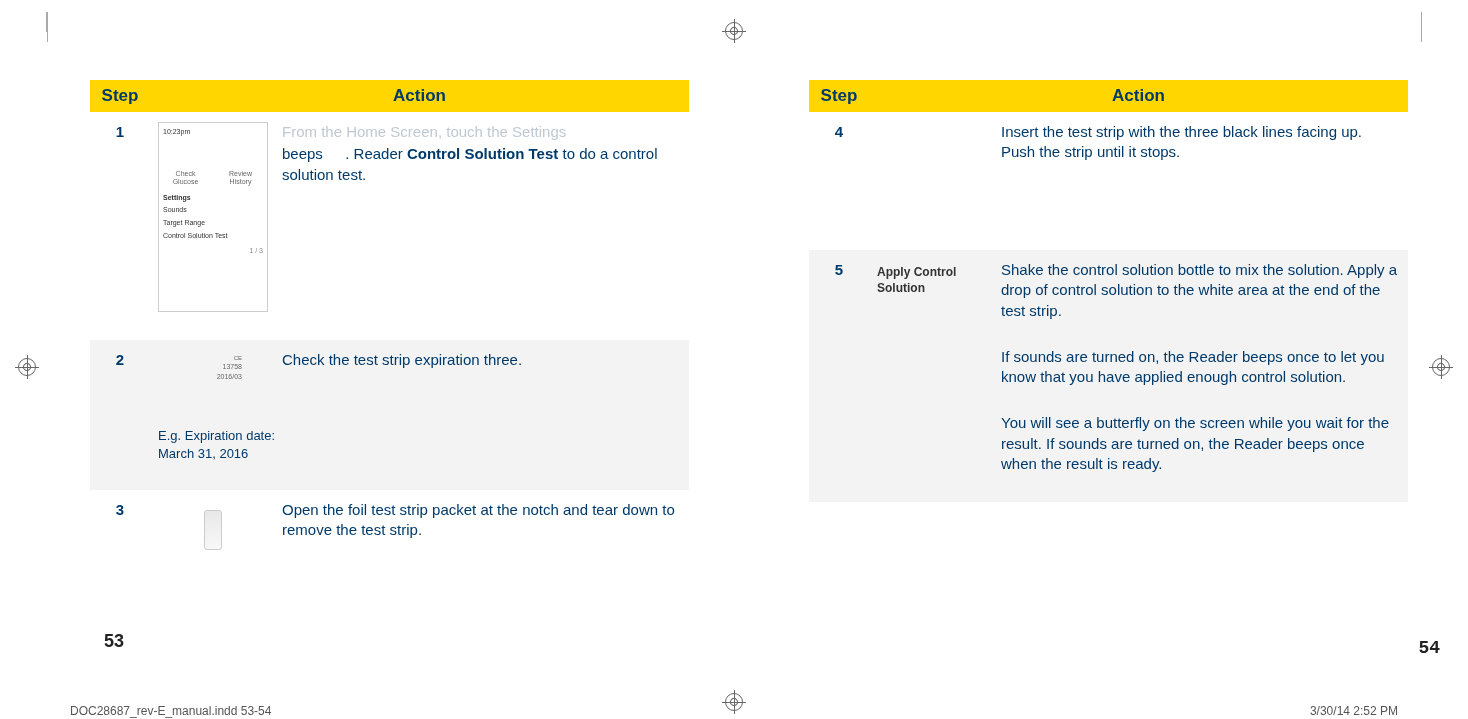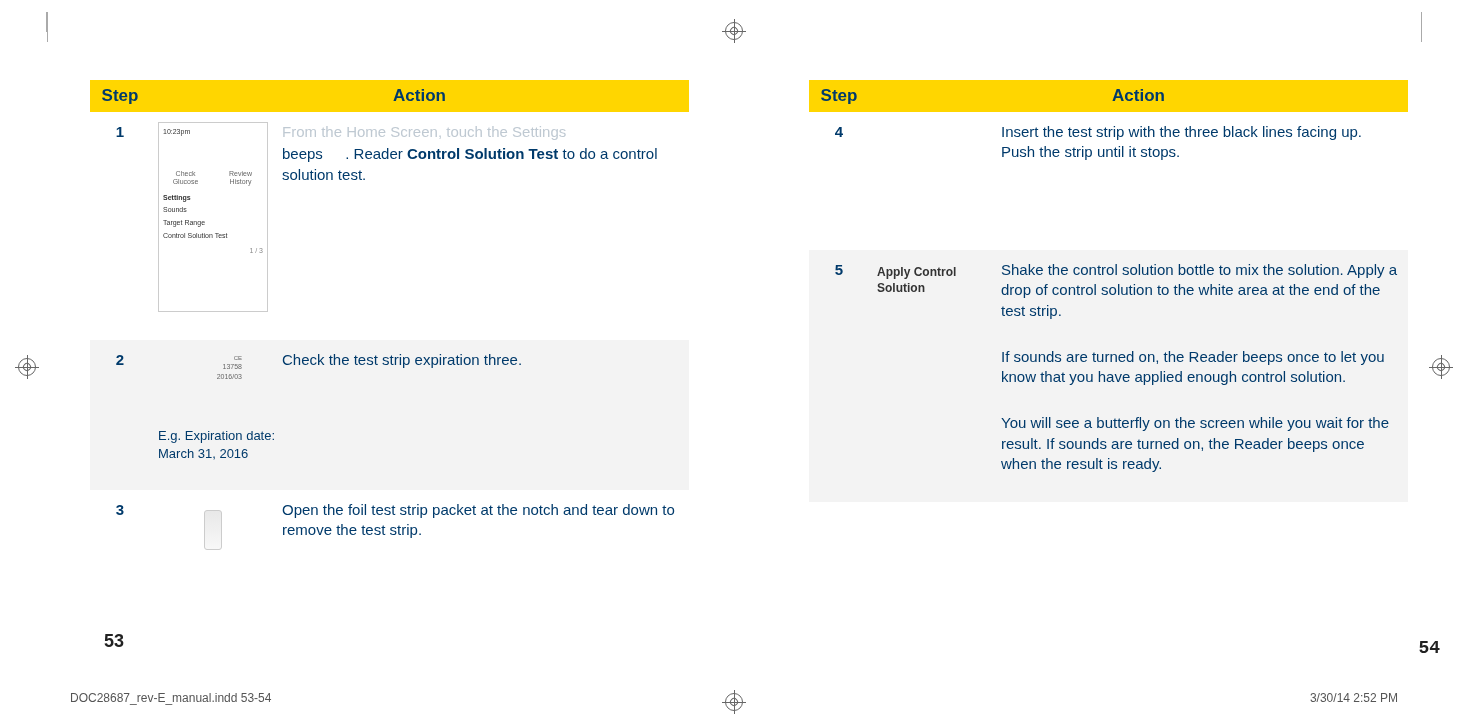--- a/index.html
+++ b/index.html
@@ -138,21 +138,21 @@
     position:absolute;
     font-size:18px;
     font-weight:bold;
     color:#222;
   }
   .pagenum-l { left: 56px; top: 631px; margin-left: 48px; }
   .pagenum-r { right: 28px; top: 638px; font-family: Liberation Mono, monospace; }
 
   .footer {
     position:absolute;
-    bottom: 14px;
+    bottom: 1px;
     left: 70px;
     right: 70px;
     display:flex;
     justify-content:space-between;
     font-size:12px;
     color:#555;
   }
 </style>
 </head>
 <body>

